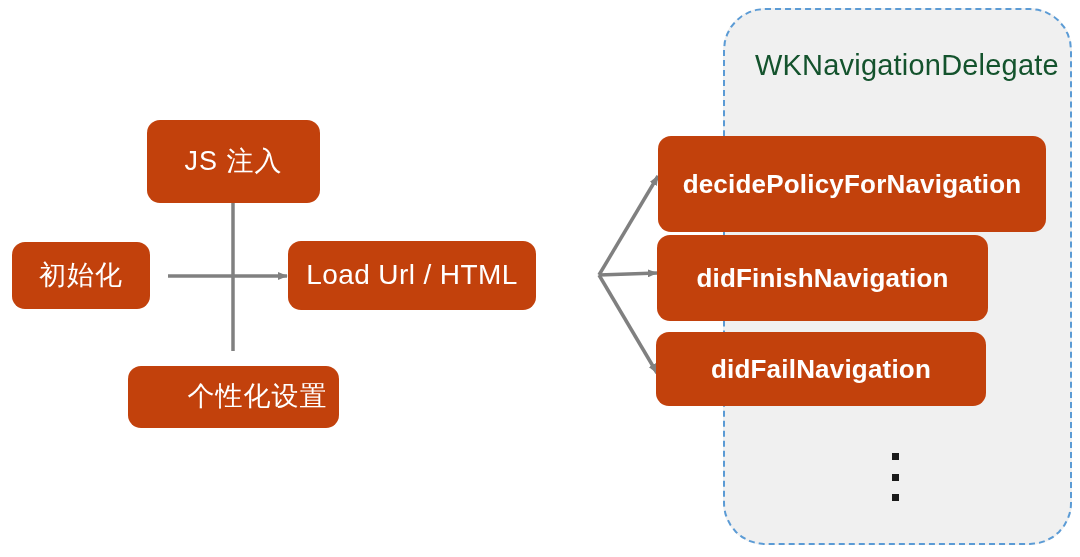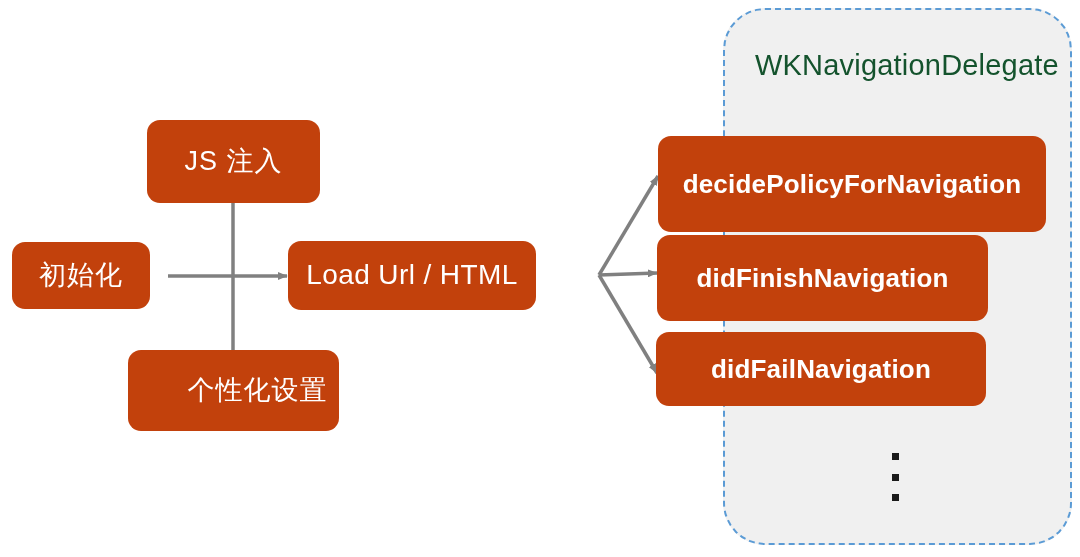--- a/index.html
+++ b/index.html
@@ -106,21 +106,21 @@
 
     <line x1="599" y1="275" x2="657" y2="273" stroke="#808080" stroke-width="3.5" marker-end="url(#arrowhead)"></line>
 
     <line x1="599" y1="275" x2="657" y2="373" stroke="#808080" stroke-width="3.5" marker-end="url(#arrowhead)"></line>
   </svg>
 
   <div class="node cjk" style="left:147px; top:120px; width:173px; height:83px;">JS 注入</div>
 
   <div class="node cjk" style="left:12px; top:242px; width:138px; height:67px;">初始化</div>
 
-  <div class="node cjk" style="left:128px; top:350px; width:211px; height:81px;padding-left:48px;">个性化设置</div>
+  <div class="node cjk" style="left:128px; top:366px; width:211px; height:62px;padding-left:48px;">个性化设置</div>
 
   <div class="node latin-light" style="left:288px; top:241px; width:248px; height:69px;">Load Url / HTML</div>
 
   <div class="node latin-bold" style="left:658px; top:136px; width:388px; height:96px;">decidePolicyForNavigation</div>
 
   <div class="node latin-bold" style="left:657px; top:235px; width:331px; height:86px;">didFinishNavigation</div>
 
   <div class="node latin-bold" style="left:656px; top:332px; width:330px; height:74px;">didFailNavigation</div>
 
   <div class="ellipsis-dots" style="left:891px; top:453px; width:8px; height:48px;">

